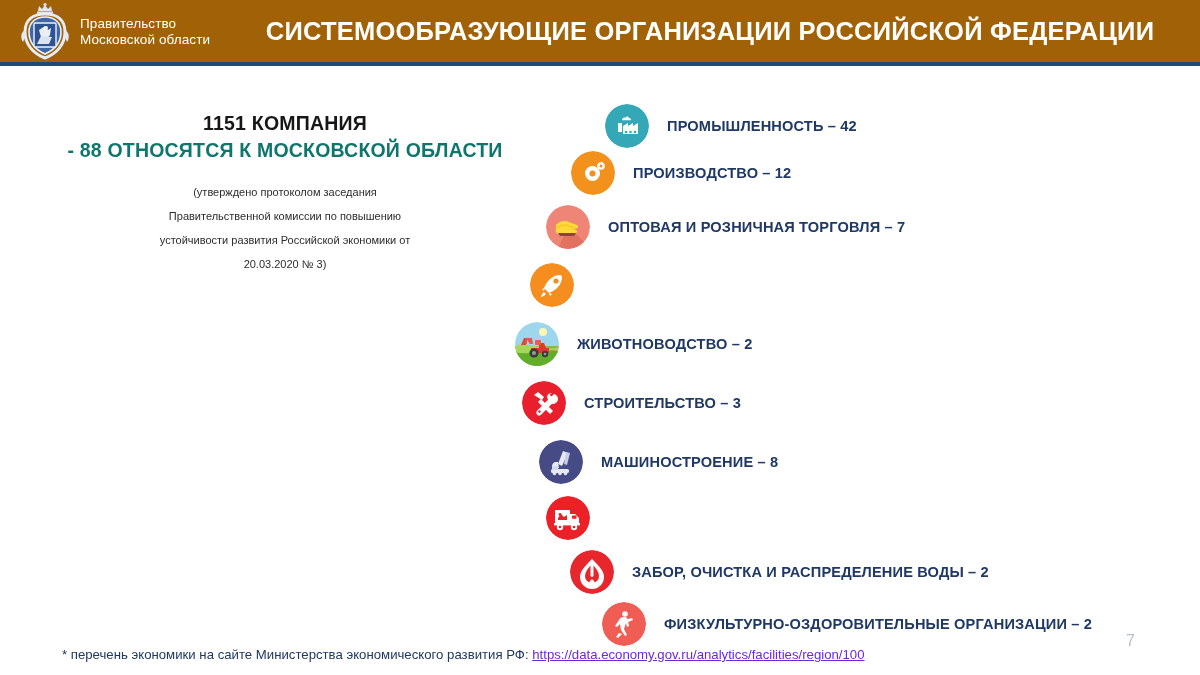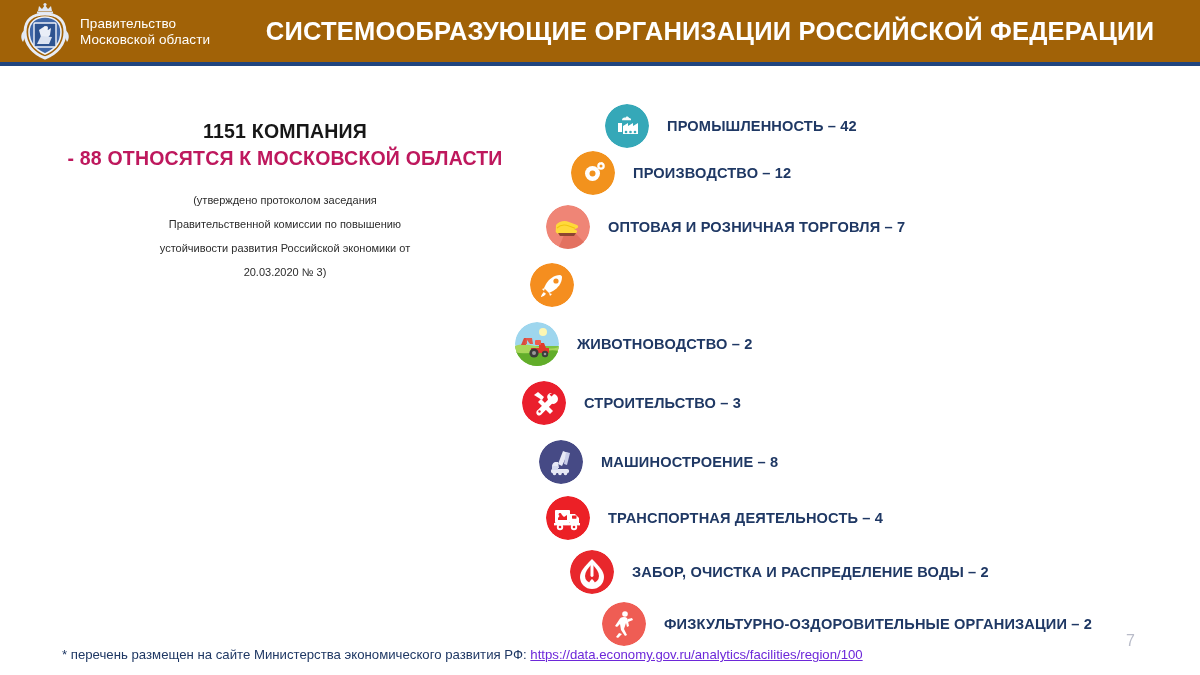--- a/index.html
+++ b/index.html
@@ -59,24 +59,24 @@
     position: absolute;
     left: 45px; top: 108px;
     width: 480px;
     text-align: center;
   }
   .kpi-line-1 {
     color: #171717;
     font-size: 19.5px;
     font-weight: bold;
     letter-spacing: 0.2px;
-    margin: 12px 0 4px 0;
+    margin: 4px 0 4px 0;
   }
   .kpi-line-2 {
-    color: #be185d;
+    color: #0f766e;
     font-size: 19.5px;
     font-weight: bold;
     letter-spacing: 0.2px;
     margin: 0;
   }
   .note {
     margin-top: 18px;
     color: #2c2c2c;
     font-size: 11px;
     line-height: 24px;
@@ -299,21 +299,20 @@
         <rect x="26" y="19.5" width="4.5" height="3.2" rx="0.6" fill="#ec2026"></rect>
         <rect x="8" y="27" width="26" height="2.4" fill="#ffffff"></rect>
         <circle cx="14" cy="31" r="3.2" fill="#ffffff"></circle>
         <circle cx="14" cy="31" r="1.3" fill="#ec2026"></circle>
         <circle cx="28" cy="31" r="3.2" fill="#ffffff"></circle>
         <circle cx="28" cy="31" r="1.3" fill="#ec2026"></circle>
         <path d="M12 22 l3 -4 3 3 3 -2 v5 h-9 z" fill="#ec2026"></path>
         <circle cx="14" cy="18.5" r="1.4" fill="#ec2026"></circle>
       </svg>
     </div>
-    <div class="row-label">ТРАНСПОРТНАЯ ДЕЯТЕЛЬНОСТЬ – 4</div>
   </div>
 
   <div class="row" id="row8" style="left: 570px; top: 550px;">
     <div class="badge" id="b8">
       <svg width="44" height="44" viewBox="0 0 44 44">
         <circle cx="22" cy="22" r="22" fill="#e8272c"></circle>
         <path d="M22 9 c-7 7 -12 12 -12 18 a12 12 0 0 0 24 0 c0 -6 -5 -11 -12 -18 z" fill="#ffffff"></path>
         <path d="M22 14 c-4 4 -7 8 -7 12 a7 7 0 0 0 14 0 c0 -4 -3 -8 -7 -12 z" fill="#e8272c"></path>
         <rect x="20.5" y="13" width="3" height="14" rx="1.4" fill="#ffffff"></rect>
         <path d="M22 29 c-2 2 -3 3.2 -3 4.6 a3 3 0 0 0 6 0 c0 -1.4 -1 -2.6 -3 -4.6 z" fill="#ffffff"></path>
@@ -331,15 +330,15 @@
         <path d="M26 17 l4 -1 1 2 -5 2 z" fill="#ffffff"></path>
         <path d="M17 31 l-3 4 2 1 4 -4 z" fill="#ffffff"></path>
       </svg>
     </div>
     <div class="row-label">ФИЗКУЛЬТУРНО-ОЗДОРОВИТЕЛЬНЫЕ ОРГАНИЗАЦИИ – 2</div>
   </div>
 
 </div>
 
 <div class="footer">
-  <span>* перечень размещен на сайте Министерства экономического развития РФ: </span><a class="link" href="#">https://data.economy.gov.ru/analytics/facilities/region/100</a>
+  <span>* перечень экономики на сайте Министерства экономического развития РФ: </span><a class="link" href="#">https://data.economy.gov.ru/analytics/facilities/region/100</a>
 </div>
 <div class="page-num">7</div>
 
 </body></html>

